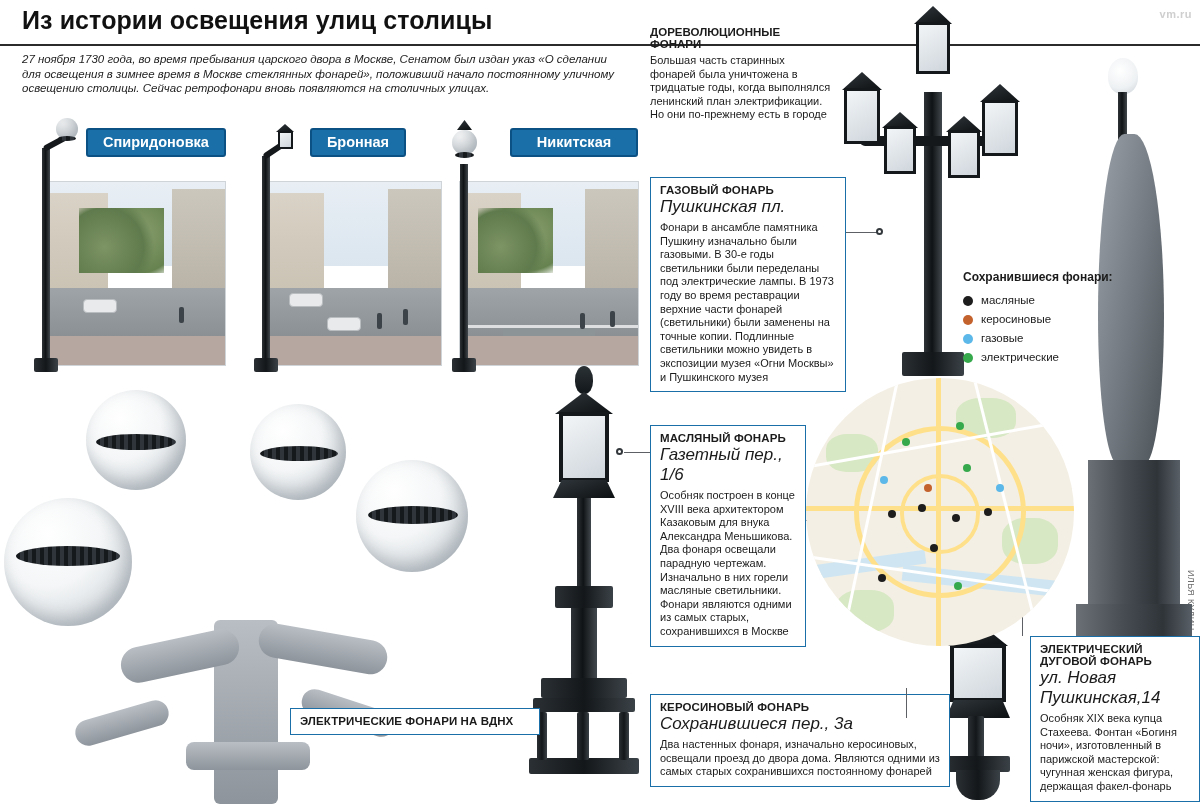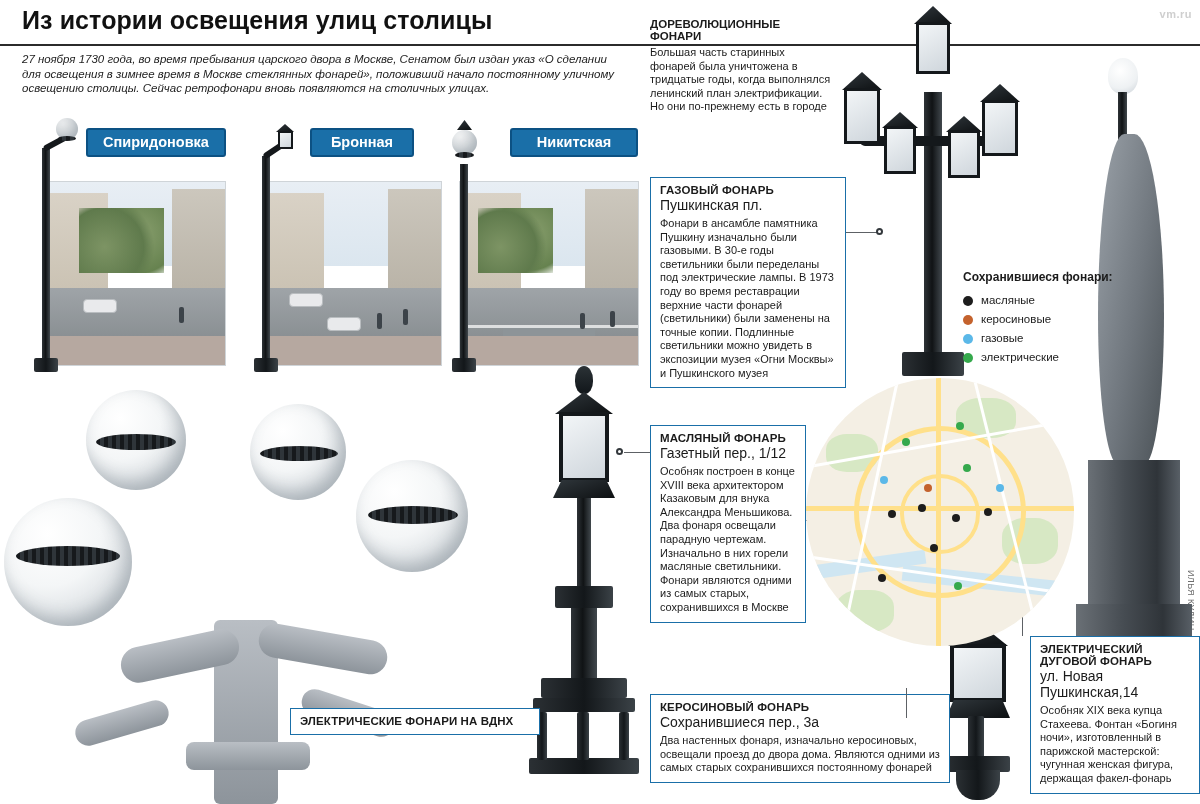--- a/index.html
+++ b/index.html
@@ -79,26 +79,26 @@
     background:#3c4349; }
 
   
   .box {
     position:absolute;
     background:#ffffff;
     border:1px solid #1a6fa8;
     padding:6px 8px 7px 9px;
   }
   .box .bx-title { font-size:11.5px; font-weight:bold; letter-spacing:0.1px; }
-  .box .bx-sub   { font-size:14px; margin-top:1px; }
+  .box .bx-sub   { font-size:17px; font-style:italic; margin-top:1px; }
   .box .bx-body  { font-size:11px; line-height:13.6px; margin-top:4px; }
   .plain {
     position:absolute;
   }
-  .plain .bx-title { font-size:11.5px; font-weight:bold; }
+  .plain .bx-title { font-size:11.5px; font-weight:bold;margin-top:8px; }
   .plain .bx-body  { font-size:11px; line-height:13.6px; margin-top:4px; }
 
   .leader { position:absolute; background:#5d6165; }
   .dot {
     position:absolute; width:7px; height:7px; border-radius:50%;
     background:#ffffff; border:2px solid #33383c;
   }
 
   
   #legend { position:absolute; left:963px; top:270px; width:180px; }
@@ -173,21 +173,21 @@
   <div class="person" style="left:132px; bottom:42px;"></div>
 </div>
 <div class="art" style="left:16px; top:112px; width:62px; height:260px;">
   <div class="post" style="left:26px; top:36px; width:8px; height:212px;"></div>
   <div class="base" style="left:18px; top:246px; width:24px; height:14px;"></div>
   <div class="arm" style="left:28px; top:34px; width:26px; height:6px; transform:rotate(-28deg); transform-origin:left center;"></div>
   <div class="globe" style="left:40px; top:6px; width:22px; height:22px;"></div>
   <div class="collar" style="left:42px; top:24px; width:18px; height:5px;"></div>
 </div>
 
-<div class="street-label" style="left:310px; top:128px; width:104px;">Бронная</div>
+<div class="street-label" style="left:310px; top:128px; width:96px;">Бронная</div>
 <div class="photo" style="left:262px; top:181px; width:180px; height:185px;">
   <div class="sky"></div>
     <div class="bld-l"></div>
     <div class="bld-r"></div>
   <div class="road"></div>
     <div class="walk"></div>
   <div class="car" style="left:64px; bottom:34px;"></div>
   <div class="car" style="left:26px; bottom:58px;"></div>
   <div class="person" style="left:114px; bottom:36px;"></div>
   <div class="person" style="left:140px; bottom:40px;"></div>
@@ -302,21 +302,21 @@
 <div class="box" style="left:650px; top:177px; width:196px;">
   <div class="bx-title">ГАЗОВЫЙ ФОНАРЬ</div>
   <div class="bx-sub">Пушкинская пл.</div>
   <div class="bx-body">Фонари в ансамбле памятника Пушкину изначально были газовыми. В 30-е годы светильники были переделаны под электрические лампы. В 1973 году во время реставрации верхние части фонарей (светильники) были заменены на точные копии. Подлинные светильники можно увидеть в экспозиции музея «Огни Москвы» и Пушкинского музея</div>
 </div>
 <div class="leader" style="left:846px; top:232px; width:34px; height:1px;"></div>
 <div class="dot" style="left:876px; top:228px;"></div>
 
 <div class="box" style="left:650px; top:425px; width:156px;">
   <div class="bx-title">МАСЛЯНЫЙ ФОНАРЬ</div>
-  <div class="bx-sub">Газетный пер., 1/12</div>
+  <div class="bx-sub">Газетный пер., 1/6</div>
   <div class="bx-body">Особняк построен в конце XVIII века архитектором Казаковым для внука Александра Меньшикова. Два фонаря освещали парадную чертежам. Изначально в них горели масляные светильники. Фонари являются одними из самых старых, сохранившихся в Москве</div>
 </div>
 <div class="leader" style="left:624px; top:452px; width:26px; height:1px;"></div>
 <div class="dot" style="left:616px; top:448px;"></div>
 <div class="leader" style="left:806px; top:520px; width:24px; height:1px;"></div>
 
 <div class="box" style="left:650px; top:694px; width:300px;">
   <div class="bx-title">КЕРОСИНОВЫЙ ФОНАРЬ</div>
   <div class="bx-sub">Сохранившиеся пер., 3а</div>
   <div class="bx-body">Два настенных фонаря, изначально керосиновых, освещали проезд до двора дома. Являются одними из самых старых сохранившихся постоянному фонарей</div>

